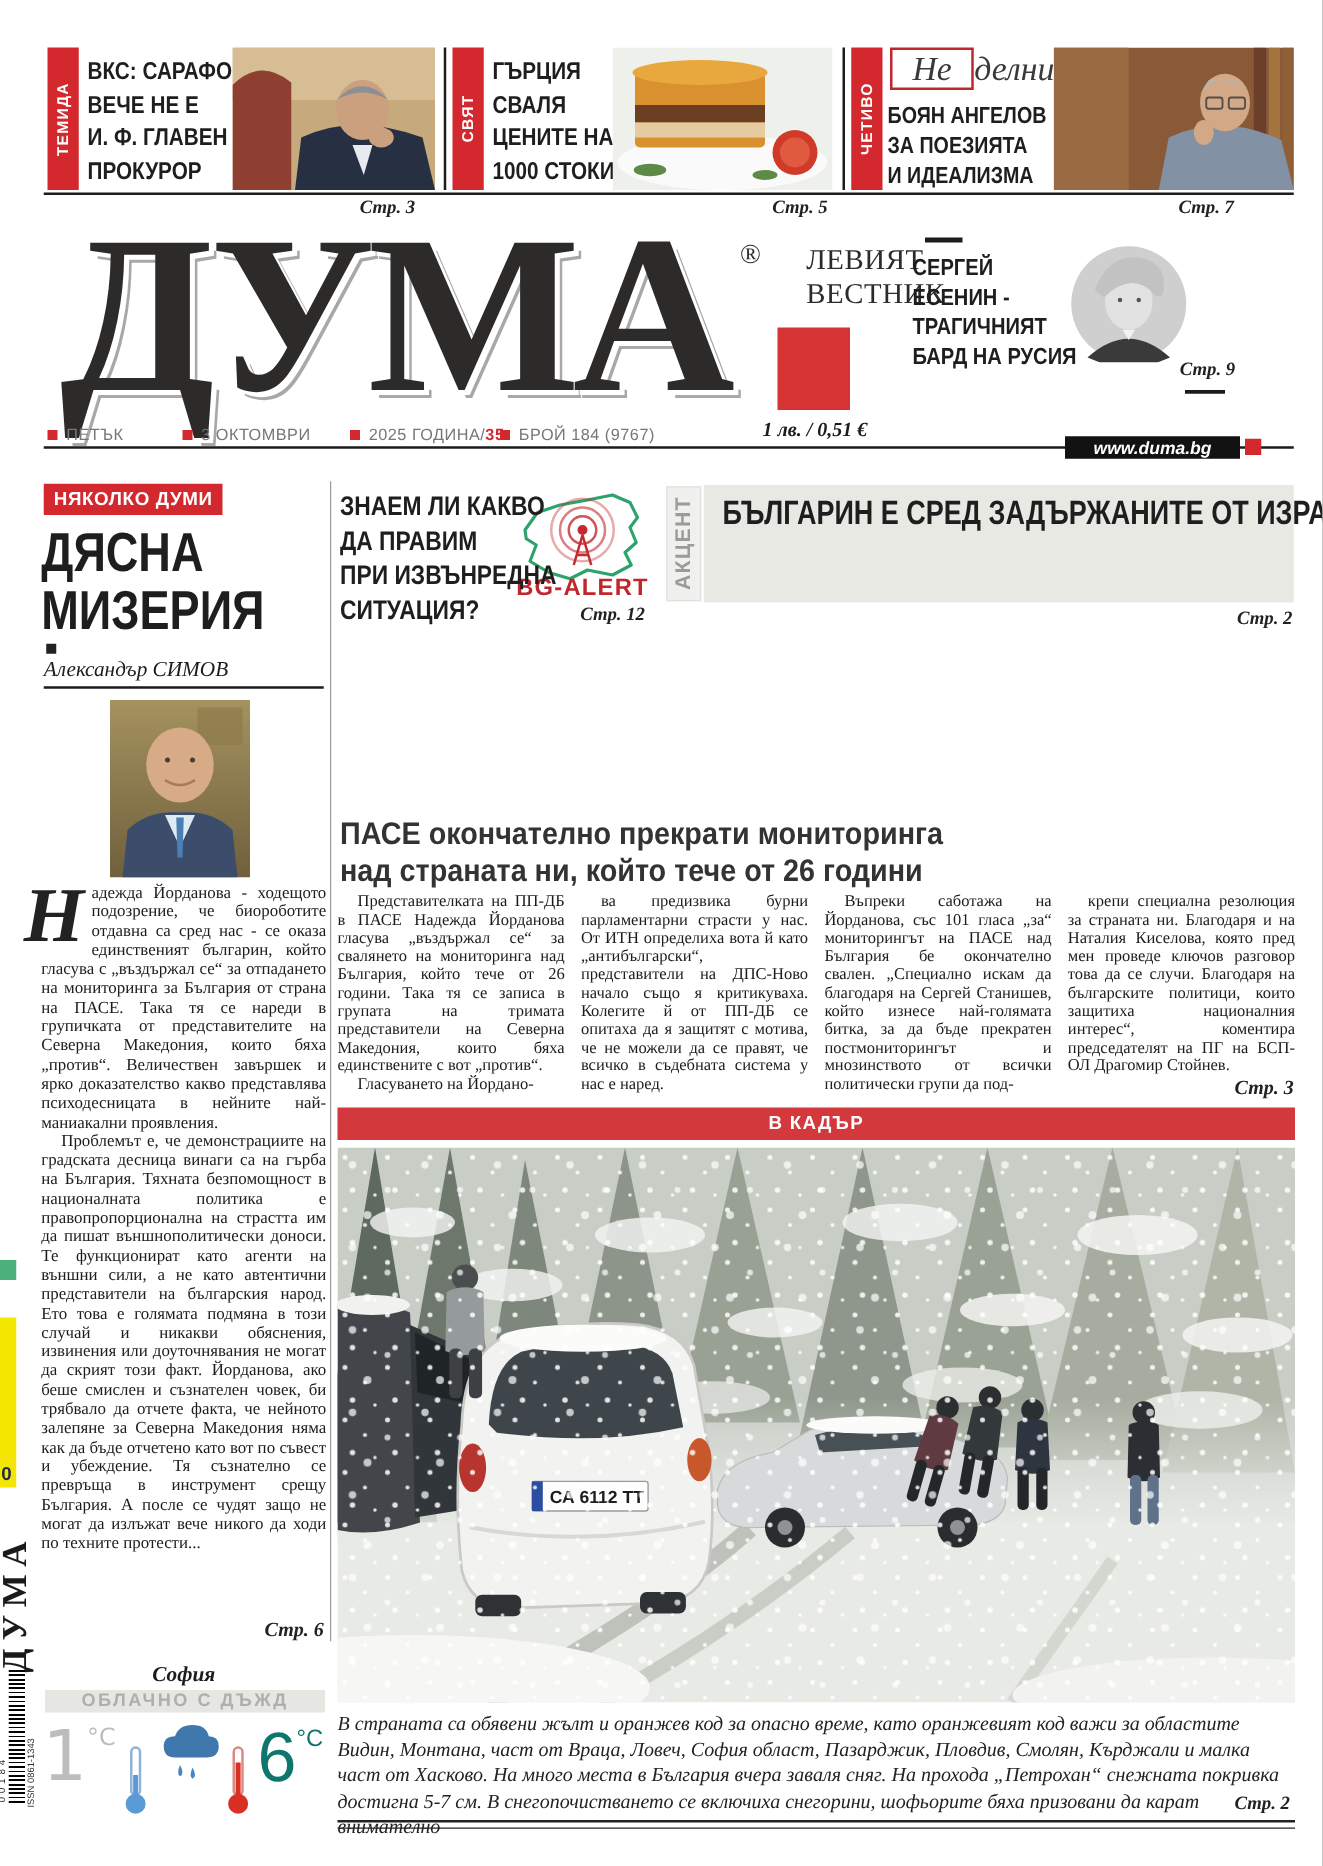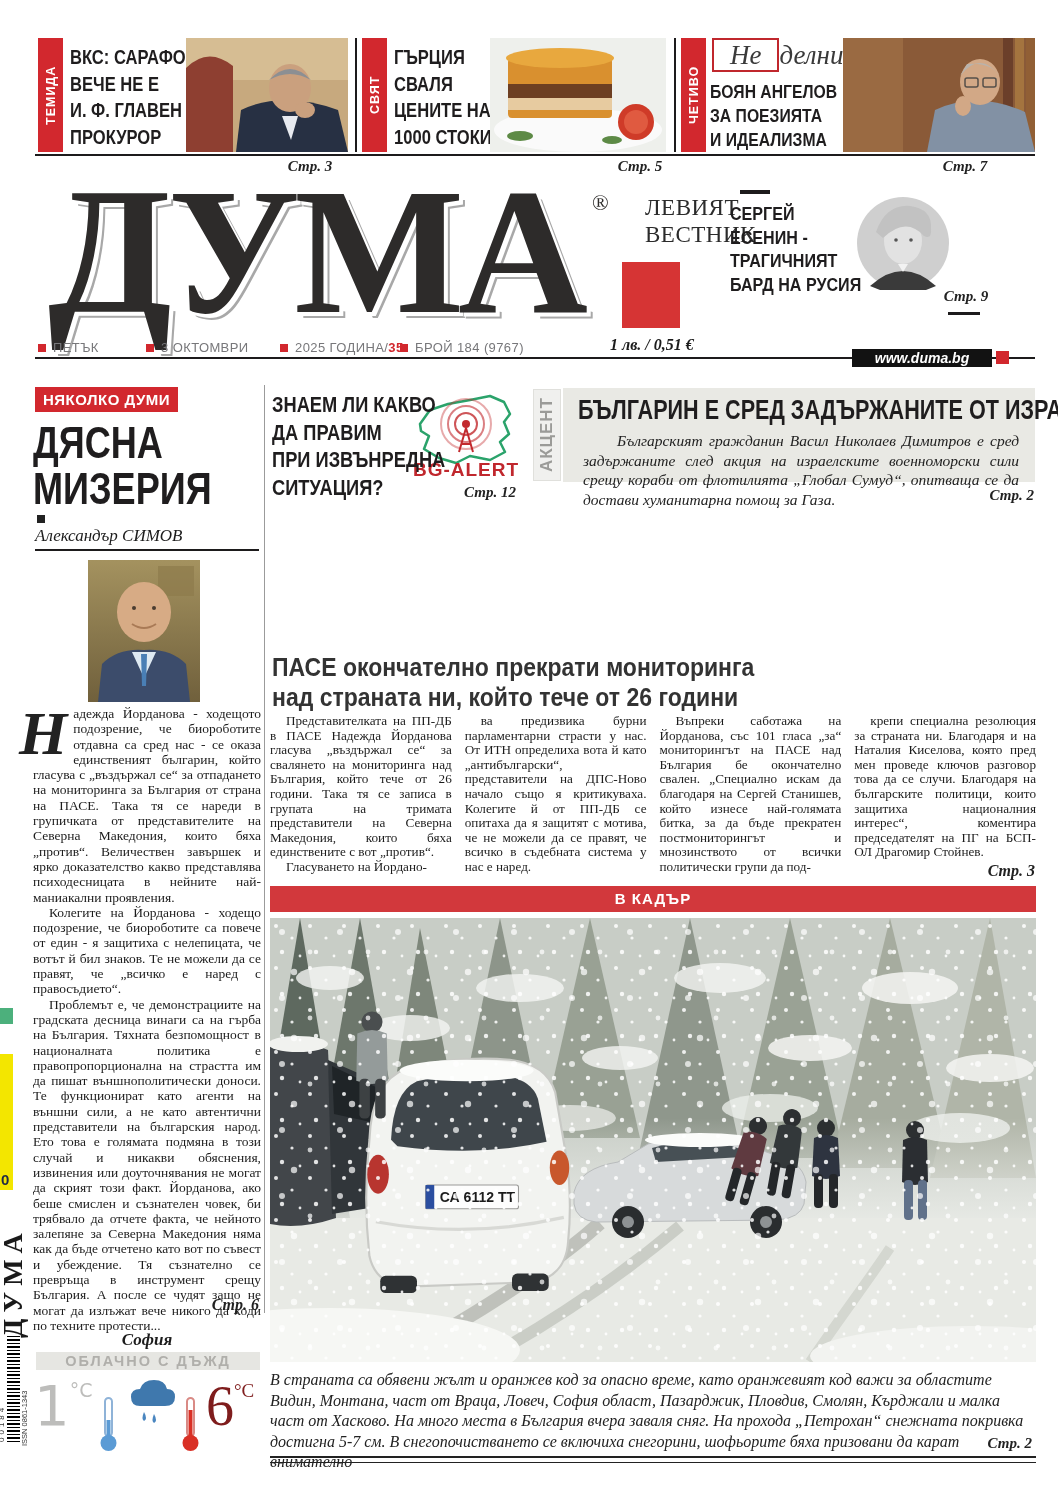--- a/index.html
+++ b/index.html
@@ -162,21 +162,20 @@
       <polygon points="44,92 68,92 56,118" fill="#dfeaf2"></polygon>
       <polygon points="53,94 59,94 58,126 54,126" fill="#4a7fb5"></polygon>
       <path d="M44,64 Q56,72 68,64" stroke="#a97a56" stroke-width="2" fill="none"></path>
       <circle cx="46" cy="48" r="2" fill="#4a3c30"></circle>
         <circle cx="66" cy="48" r="2" fill="#4a3c30"></circle>
     </svg>
   </div>
 
   <div class="abs opn justify" style="left:33px;top:706px;width:228px;font-size:13.5px;line-height:15.3px;">
     <p><span class="dropcap">Н</span><span>адежда Йорданова - ходещото подозрение, че биороботите отдавна са сред нас - се оказа единственият българин, който гласува с „въздържал се“ за отпадането на мониторинга за България от страна на ПАСЕ. Така тя се нареди в групичката от представителите на Северна Македония, които бяха „против“. Величествен завършек и ярко доказателство какво представлява психодесницата в нейните най-маниакални проявления.</span></p>
-    <p>Колегите на Йорданова - ходещо подозрение, че биороботите са повече от един - я защитиха с нелепицата, че вотът й бил знаков. Те не можели да се правят, че „всичко е наред с правосъдието“.</p>
     <p>Проблемът е, че демонстрациите на градската десница винаги са на гърба на България. Тяхната безпомощност в националната политика е правопропорционална на страстта им да пишат външнополитически доноси. Те функционират като агенти на външни сили, а не като автентични представители на българския народ. Ето това е голямата подмяна в този случай и никакви обяснения, извинения или доуточнявания не могат да скрият този факт. Йорданова, ако беше смислен и съзнателен човек, би трябвало да отчете факта, че нейното залепяне за Северна Македония няма как да бъде отчетено като вот по съвест и убеждение. Тя съзнателно се превръща в инструмент срещу България. А после се чудят защо не могат да излъжат вече никого да ходи по техните протести...</p>
   </div>
   <div class="abs pref" style="left:35px;top:1296px;width:224px;text-align:right;font-size:16px;">Стр. 6</div>
 
   <div class="abs" style="left:35px;top:1330px;width:224px;text-align:center;font:italic bold 17px 'Liberation Serif',serif;">София</div>
   <div class="abs" style="left:36px;top:1352px;width:224px;height:18px;background:#e6e6e2;color:#b0afab;font:bold 14.5px/18px 'Liberation Sans',sans-serif;text-align:center;letter-spacing:2px;">ОБЛАЧНО С ДЪЖД</div>
   <div class="abs" style="left:34px;top:1378px;color:#bdbdbb;font-family:'DejaVu Sans',sans-serif;">
     <span style="font-size:56px;line-height:56px;">1</span><span style="font-size:19px;vertical-align:28px;">°C</span>
   </div>
   <div class="abs" style="left:100px;top:1396px;">
@@ -193,21 +192,21 @@
       <path d="M28,38 q-3,7 0,9 q4,-2 0,-9" fill="#4a86c0"></path>
     </svg>
   </div>
   <div class="abs" style="left:182px;top:1396px;">
     <svg width="18" height="56" viewBox="0 0 18 56">
         <rect x="5" y="2" width="7" height="38" rx="3.5" fill="#fff" stroke="#d98a85" stroke-width="2"></rect>
         <circle cx="8.5" cy="47" r="8" fill="#d93025"></circle>
         <rect x="6.5" y="14" width="4" height="32" fill="#d93025"></rect>
       </svg>
   </div>
-  <div class="abs" style="left:206px;top:1378px;color:#7f1d1d;font-family:Liberation Serif, serif;">
+  <div class="abs" style="left:206px;top:1378px;color:#0f766e;font-family:Liberation Sans, sans-serif;">
     <span style="font-size:56px;line-height:56px;">6</span><span style="font-size:19px;vertical-align:28px;">°C</span>
   </div>
 
   <div class="abs" style="left:0;top:1008px;width:13px;height:16px;background:#4cb07c;"></div>
   <div class="abs" style="left:0;top:1054px;width:13px;height:136px;background:#f3e600;">
     <span style="position:absolute;bottom:2px;left:1px;font:bold 15px 'Liberation Sans',sans-serif;color:#1f2a44;">0</span>
   </div>
   <div class="abs" style="left:-3px;top:1198px;height:140px;width:28px;writing-mode:vertical-rl;transform:rotate(180deg);font:bold 28px 'Liberation Serif',serif;letter-spacing:6px;color:#1a1a1a;">ДУМА</div>
   <div class="abs" style="left:7px;top:1336px;width:13px;height:108px;background:repeating-linear-gradient(180deg,#000 0 1.5px,#fff 1.5px 3.5px,#000 3.5px 4.8px,#fff 4.8px 7px);"></div>
   <div class="abs" style="left:20px;top:1336px;height:110px;writing-mode:vertical-rl;transform:rotate(180deg);font:7.5px 'Liberation Sans',sans-serif;color:#333;">ISSN 0861-1343</div>
@@ -234,21 +233,20 @@
   </div>
   <div class="abs pref" style="left:430px;top:484px;width:86px;text-align:right;font-style:italic;">Стр. 12</div>
 
   <div class="abs" style="left:533px;top:389px;width:26px;height:90px;background:#f0f0ee;border:1px solid #e0e0dc;display:flex;align-items:center;justify-content:center;">
     <span style="writing-mode:vertical-rl;transform:rotate(180deg);font:bold 17px 'Liberation Sans',sans-serif;color:#9b9b98;letter-spacing:1px;">АКЦЕНТ</span>
   </div>
   <div class="abs" style="left:563px;top:388px;width:472px;height:94px;background:#e9e9e4;">
     <div style="margin:7px 0 0 15px;">
       <span class="cond scale" style="font-size:27px;white-space:nowrap;transform:scale(.8,1);">БЪЛГАРИН Е СРЕД ЗАДЪРЖАНИТЕ ОТ ИЗРАЕЛ</span>
     </div>
-    <div class="justify" style="margin:5px 16px 0 20px;font:italic 15.5px/19.5px 'Liberation Serif',serif;text-indent:34px;color:#222;">Българският гражданин Васил Николаев Димитров е сред задържаните след акция на израелските военноморски сили срещу кораби от флотилията „Глобал Сумуд“, опитваща се да достави хуманитарна помощ за Газа.</div>
   </div>
   <div class="abs pref" style="left:940px;top:487px;width:94px;text-align:right;">Стр. 2</div>
 
   <div class="abs" style="left:272px;top:652px;">
     <span class="cond scale" style="font-size:25px;line-height:30px;font-weight:bold;color:#333;transform:scale(.92,1);">ПАСЕ окончателно прекрати мониторинга
 над страната ни, който тече от 26 години</span>
   </div>
 
   <div class="abs justify" style="left:270px;top:714px;width:766px;height:170px;display:flex;gap:13px;font-size:13.2px;line-height:14.6px;overflow:hidden;">
     <div class="colp" style="flex:1;">

